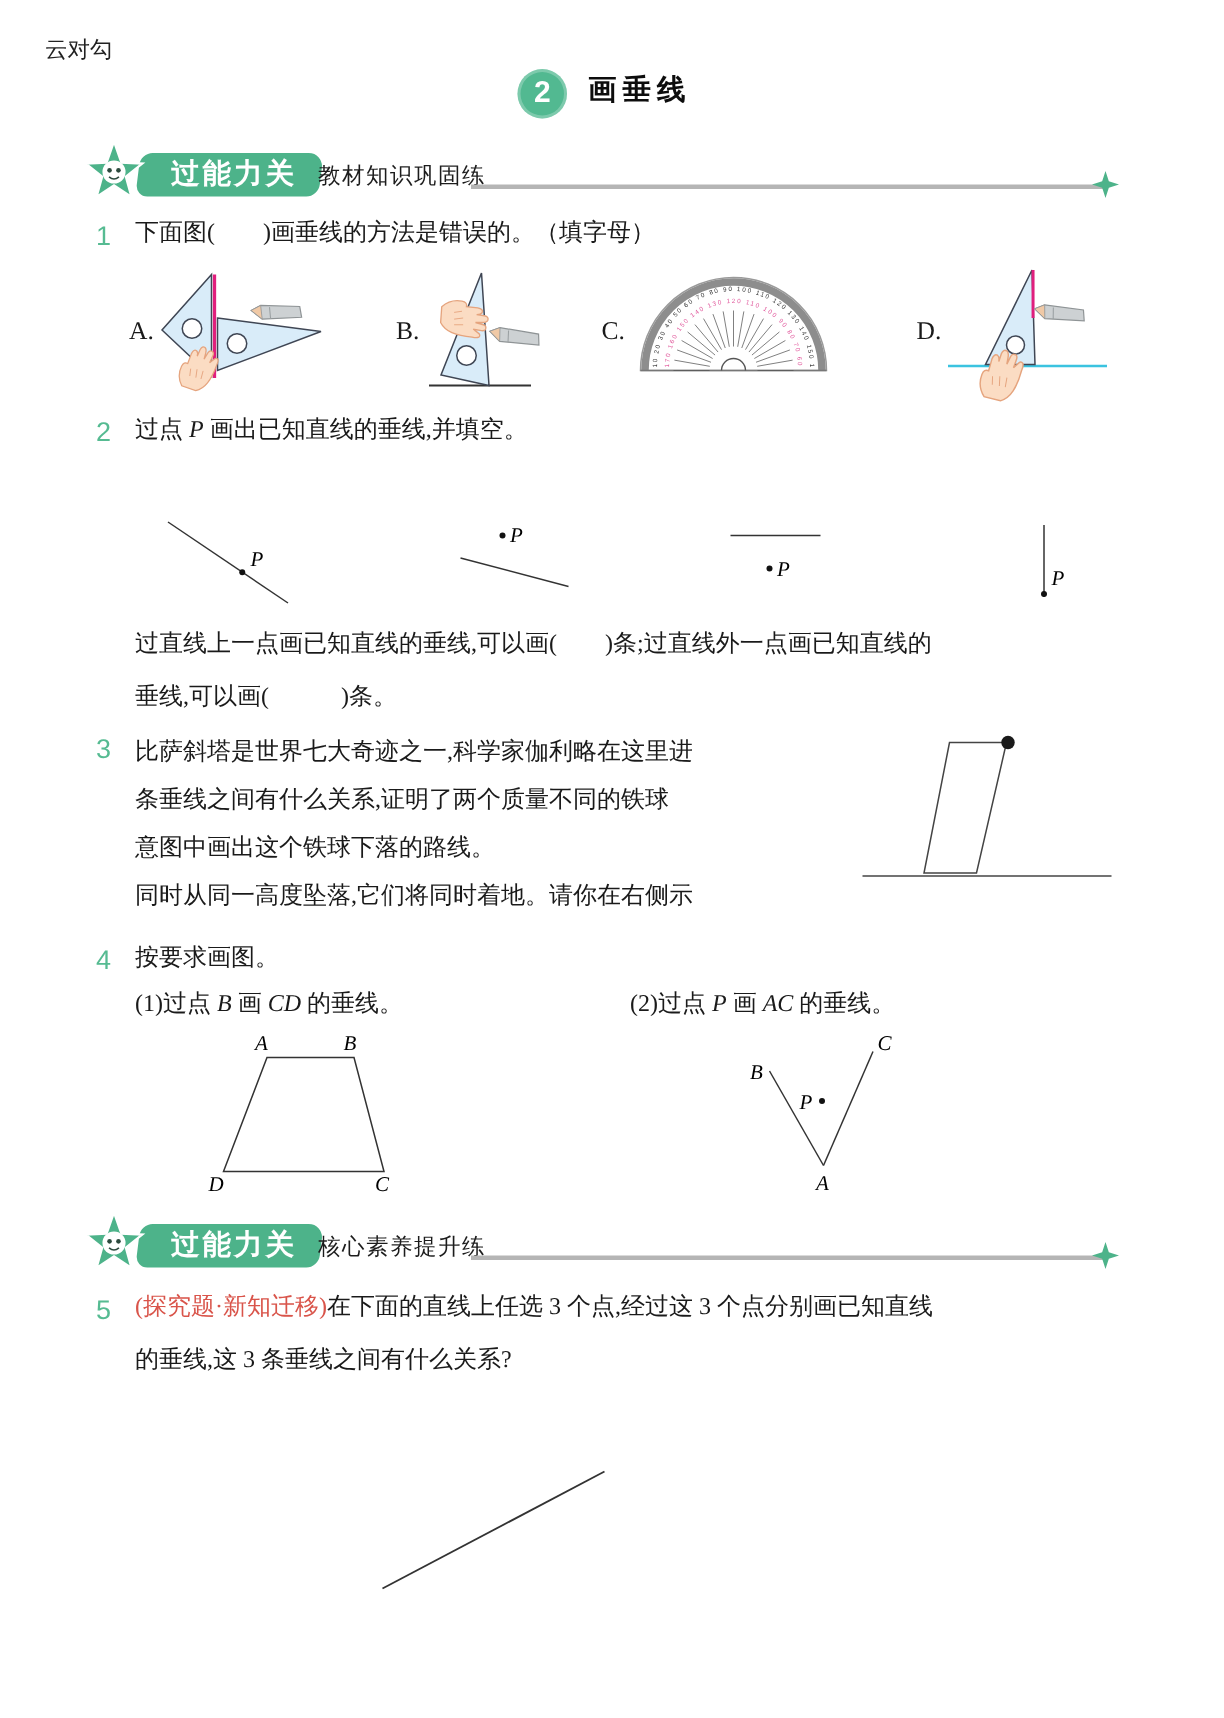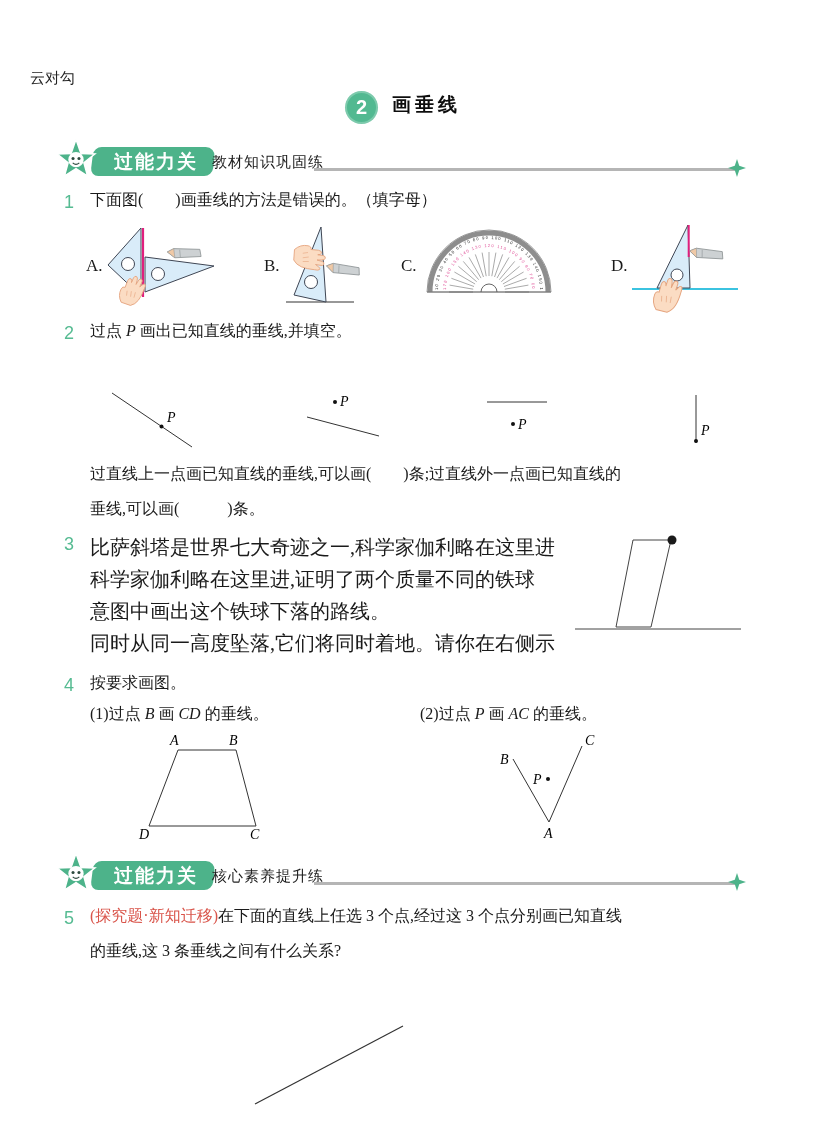--- a/index.html
+++ b/index.html
@@ -1,34 +1,34 @@
 <!DOCTYPE html>
 <html><head>
 <meta charset="utf-8">
 <style>
   html,body{margin:0;padding:0;background:#fff;}
   .page{position:relative;width:816px;height:1093px;background:#ffffff;overflow:hidden;
-        font-family:"Liberation Serif", serif;color:#1a1a1a;margin-top:45px;}
+        font-family:"Liberation Serif", serif;color:#1a1a1a;}
   .abs{position:absolute;}
   .watermark{font-family:"Liberation Sans",sans-serif;font-size:15px;color:#222;}
   .lesson-circle{width:33px;height:33px;border-radius:50%;background:#52b991;color:#fff;
         font-family:"Liberation Sans",sans-serif;font-weight:bold;font-size:20px;
         display:flex;align-items:center;justify-content:center;box-shadow:inset 0 0 0 2px rgba(255,255,255,.25);}
   .page-title{font-family:"Liberation Sans",sans-serif;font-weight:bold;font-size:19px;color:#0d0d0d;letter-spacing:4px;}
   .badge{height:29px;line-height:29px;padding:0 16px 0 22px;}
   .badge .badge-bg{position:absolute;inset:0;background:#4db38a;border-radius:8px 10px 8px 8px;transform:skewX(-7deg);}
   .badge .badge-label{position:relative;color:#fff;font-family:"Liberation Sans",sans-serif;font-weight:bold;font-size:19px;letter-spacing:2px;}
   .subtitle{font-family:"Liberation Sans",sans-serif;font-size:15px;color:#1c1c1c;letter-spacing:1px;}
   .secline{height:3px;background:#b5b5b5;}
   .qnum{font-family:"Liberation Sans",sans-serif;font-size:18px;color:#56bb92;}
   .qtext{font-size:16px;white-space:nowrap;}
   .opt-label{font-size:17px;}
   .fig-label{font-style:italic;}
   .red-tag{color:#d9544a;}
-  .q3line{font-size:20px;line-height:32px;white-space:nowrap;}
+  .q3line{font-size:16px;line-height:32px;white-space:nowrap;}
   .footer{font-size:20px;color:#b91c1c;text-align:center;}
   svg{display:block;overflow:visible;}
 </style>
 </head>
 <body>
 
 <div class="page">
 
   <svg width="0" height="0" style="position:absolute">
     <defs>
@@ -170,21 +170,21 @@
     <circle cx="10" cy="50" r="2" fill="#111"></circle>
     <text x="15" y="44" font-size="14" font-style="italic" font-family="Liberation Serif, serif">P</text>
   </svg>
 
   <div class="abs qtext" style="left:90px;top:419px;">过直线上一点画已知直线的垂线,可以画(　　)条;过直线外一点画已知直线的</div>
   <div class="abs qtext" style="left:90px;top:454px;">垂线,可以画(　　　)条。</div>
 
   <div class="abs qnum" style="left:64px;top:489px;">3</div>
   <div class="abs" style="left:90px;top:486px;">
     <div class="q3line">比萨斜塔是世界七大奇迹之一,科学家伽利略在这里进</div>
-    <div class="q3line">科学家伽利略在这里进,证明了两个质量不同的铁球</div>
+    <div class="q3line">条垂线之间有什么关系,证明了两个质量不同的铁球</div>
     <div class="q3line">意图中画出这个铁球下落的路线。</div>
     <div class="q3line">同时从同一高度坠落,它们将同时着地。请你在右侧示</div>
   </div>
   <svg class="abs" style="left:573px;top:487px;" width="170" height="102" viewBox="0 0 170 102">
     <line x1="2" y1="97" x2="168" y2="97" stroke="#444" stroke-width="1"></line>
     <polygon points="60,8 98,8 78,95 43,95" fill="none" stroke="#444" stroke-width="1"></polygon>
     <circle cx="99" cy="8" r="4.5" fill="#1a1a1a"></circle>
   </svg>
 
   <div class="abs qnum" style="left:64px;top:630px;">4</div>

